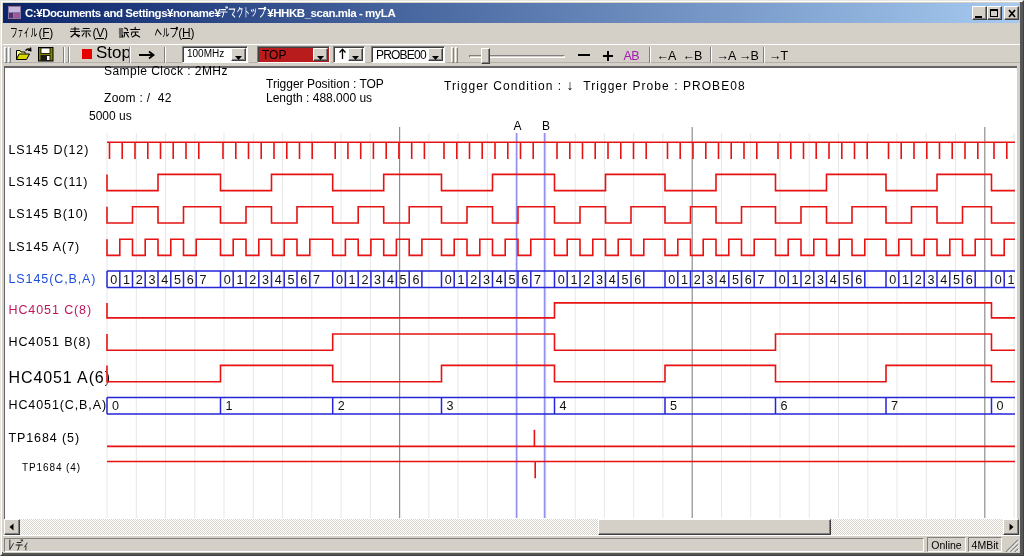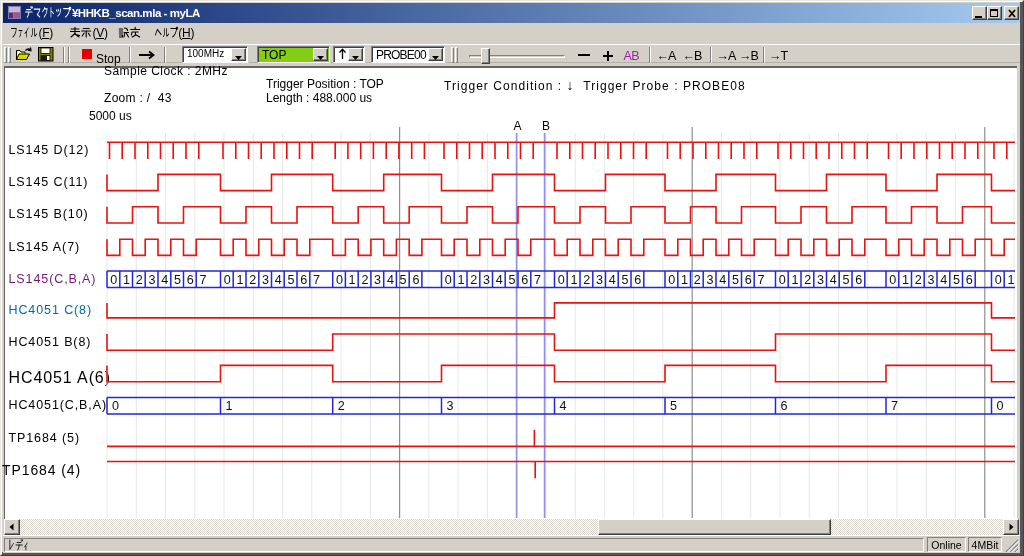--- a/index.html
+++ b/index.html
@@ -13,21 +13,21 @@
 <div class="ab" style="left:0;top:0;width:1024px;height:556px;border:1px solid #d4d0c8;border-top-color:#e8e6e0;border-left-color:#e8e6e0;border-right-color:#404040;border-bottom-color:#404040"></div>
 <div class="ab" style="left:1px;top:1px;width:1022px;height:554px;border:1px solid #fff;border-right-color:#606060;border-bottom-color:#606060"></div>
 <div class="ab" style="left:1020px;top:2px;width:3px;height:552px;background:#565656"></div>
 <div class="ab" style="left:2px;top:552px;width:1021px;height:3px;background:#565656"></div>
 <div class="ab" style="left:3px;top:3px;width:1017px;height:20px;background:linear-gradient(to right,#0a246a,#a6caf0)"></div>
 <div class="ab" style="left:7px;top:5px;width:15px;height:15px;background:#8878a8;border:1px solid #302040">
     <div class="ab" style="left:1px;top:1px;width:11px;height:5px;background:#c8b8dc"></div>
     <div class="ab" style="left:1px;top:7px;width:4px;height:5px;background:#503070"></div>
     <div class="ab" style="left:6px;top:7px;width:6px;height:5px;background:#9a5a9a"></div>
   </div>
-<div class="ab" style="left:25px;top:5px;height:15px;display:flex;align-items:center;color:#fff;font-size:11.5px;font-weight:bold;letter-spacing:-0.45px;white-space:pre"><span style="position:relative;top:1px"><svg width="46.9" height="11" viewBox="0 0 46.9 11" style="overflow:visible" xmlns="http://www.w3.org/2000/svg">
+<div class="ab" style="left:25px;top:5px;height:15px;display:flex;align-items:center;color:#fff;font-size:11.5px;font-weight:bold;letter-spacing:-0.45px;white-space:pre"><span>C:¥Documents and Settings¥noname¥</span><span style="position:relative;top:1px"><svg width="46.9" height="11" viewBox="0 0 46.9 11" style="overflow:visible" xmlns="http://www.w3.org/2000/svg">
         <g stroke="#fff" stroke-width="1.25" fill="none" stroke-linecap="round">
           <g transform="translate(0.00,0) scale(0.750,1)">
             <path d="M2,2.5 H7.5 M0.5,5 H9.5 M5,5 Q5,8 3,10"></path>
             <path d="M7.6,0 L8.4,1.2 M9.2,-0.4 L10,0.8"></path>
           </g>
           <g transform="translate(8.70,0) scale(0.720,1)">
             <path d="M0.5,2 H8.5 Q8,5 5,7.5 M5,7.5 L8.5,10"></path>
           </g>
           <g transform="translate(17.10,0) scale(0.600,1)">
             <path d="M4.5,0.5 Q3.5,2.5 1,4.5 M3.5,1.8 H8.5 Q8.5,6 3.5,10"></path>
@@ -128,33 +128,33 @@
   </svg>
 <svg class="ab" style="left:38px;top:47px" width="16" height="15" viewBox="0 0 16 15">
 <rect x="0.5" y="0.5" width="14.5" height="13.5" fill="#808000" stroke="#000" stroke-width="1"></rect>
 <rect x="3" y="1" width="9" height="5.5" fill="#fff" stroke="#000" stroke-width="0.8"></rect>
 <rect x="2.5" y="8" width="10" height="6" fill="#1a1a1a"></rect>
 <rect x="9" y="9" width="2.5" height="4" fill="#fff"></rect>
   </svg>
 <div class="ab sep" style="left:63px;top:47px"></div>
 <div class="ab sep" style="left:67.5px;top:47px"></div>
 <div class="ab" style="left:82px;top:49px;width:10px;height:10px;background:#e80000"></div>
-<div class="ab t12" style="left:96px;top:52px;font-size:12px">Stop</div>
+<div class="ab t12" style="left:96px;top:43px;font-size:17px">Stop</div>
 <div class="ab sep" style="left:129px;top:47px"></div>
 <svg class="ab" style="left:139px;top:50px" width="18" height="10">
     <path d="M0,5 H14 M10,1.5 L14.5,5 L10,8.5" stroke="#000" stroke-width="1.8" fill="none"></path>
   </svg>
 <div class="ab sep" style="left:164px;top:47px"></div>
 <div class="ab" style="left:182px;top:45.5px;width:66px;height:17px;background:#fff;border:1px solid #808080;border-right-color:#fff;border-bottom-color:#fff;box-shadow:inset 1px 1px 0 #404040, 1px 1px 0 #d4d0c8">
     <div class="ab" style="left:4px;top:1.5px;font-size:10px;white-space:pre">100MHz</div>
     <div class="ab raised" style="right:1px;top:1px;width:15px;height:13px"><svg width="13" height="11">
         <path d="M3,4 h7 l-3.5,4 z" fill="#000"></path>
       </svg></div>
   </div>
-<div class="ab" style="left:257px;top:45.5px;width:73px;height:17px;background:#84cc16;border:1px solid #808080;border-right-color:#fff;border-bottom-color:#fff;box-shadow:inset 1px 1px 0 #404040, 1px 1px 0 #d4d0c8">
+<div class="ab" style="left:257px;top:45.5px;width:73px;height:17px;background:#b91c1c;border:1px solid #808080;border-right-color:#fff;border-bottom-color:#fff;box-shadow:inset 1px 1px 0 #404040, 1px 1px 0 #d4d0c8">
     <div class="ab" style="left:4px;top:1.5px;font-size:12px;white-space:pre">TOP</div>
     <div class="ab raised" style="right:1px;top:1px;width:15px;height:13px"><svg width="13" height="11">
         <path d="M3,4 h7 l-3.5,4 z" fill="#000"></path>
       </svg></div>
   </div>
 <div class="ab" style="left:333px;top:45.5px;width:31.5px;height:17px;background:#fff;border:1px solid #808080;border-right-color:#fff;border-bottom-color:#fff;box-shadow:inset 1px 1px 0 #404040, 1px 1px 0 #d4d0c8">
     <div class="ab" style="left:4px;top:1.5px;font-size:12px;white-space:pre"><svg width="10" height="12" style="overflow:visible">
         <path d="M4.5,11 V2 M1.5,4.5 L4.5,1.2 L7.5,4.5" stroke="#000" stroke-width="1.3" fill="none"></path>
       </svg></div>
     <div class="ab raised" style="right:1px;top:1px;width:15px;height:13px"><svg width="13" height="11">
@@ -181,36 +181,36 @@
 <div class="ab" style="left:682.5px;top:48.5px;font-size:12.5px;color:#000;letter-spacing:-1px;white-space:pre">←B</div>
 <div class="ab" style="left:716.5px;top:48.5px;font-size:12.5px;color:#000;letter-spacing:-1px;white-space:pre">→A</div>
 <div class="ab" style="left:739px;top:48.5px;font-size:12.5px;color:#000;letter-spacing:-1px;white-space:pre">→B</div>
 <div class="ab" style="left:769px;top:48.5px;font-size:12.5px;color:#000;letter-spacing:-1px;white-space:pre">→T</div>
 <div class="ab sep" style="left:709.5px;top:47px"></div>
 <div class="ab sep" style="left:763px;top:47px"></div>
 <div class="ab" style="left:4px;top:66px;width:1013px;height:470px;background:#fff;border-top:2px solid #646464;border-left:1.5px solid #646464"></div>
 <div class="ab t12" style="left:104px;top:64px;letter-spacing:0.45px">Sample Clock : 2MHz</div>
 <div class="ab t12" style="left:266px;top:77px">Trigger Position : TOP</div>
 <div class="ab t12" style="left:444px;top:77px;letter-spacing:1.05px">Trigger Condition : <span style="font-size:14px">↓</span>  Trigger Probe : PROBE08</div>
-<div class="ab t12" style="left:104px;top:91px;letter-spacing:0.3px">Zoom : /  43</div>
+<div class="ab t12" style="left:104px;top:91px;letter-spacing:0.3px">Zoom : /  42</div>
 <div class="ab t12" style="left:266px;top:91px">Length : 488.000 us</div>
 <div class="ab t12" style="left:89px;top:109px">5000 us</div>
 <div class="ab t12" style="left:513.5px;top:119px">A</div>
 <div class="ab t12" style="left:542px;top:119px">B</div>
 <div class="ab" style="left:8.5px;top:143.2px;font-size:12.5px;letter-spacing:0.9px;color:#000;white-space:pre">LS145 D(12)</div>
 <div class="ab" style="left:8.5px;top:175px;font-size:12.5px;letter-spacing:0.9px;color:#000;white-space:pre">LS145 C(11)</div>
 <div class="ab" style="left:8.5px;top:207.4px;font-size:12.5px;letter-spacing:0.9px;color:#000;white-space:pre">LS145 B(10)</div>
 <div class="ab" style="left:8.5px;top:239.8px;font-size:12.5px;letter-spacing:0.9px;color:#000;white-space:pre">LS145 A(7)</div>
-<div class="ab" style="left:8.5px;top:271.7px;font-size:12.5px;letter-spacing:0.9px;color:#701a75;white-space:pre">LS145(C,B,A)</div>
-<div class="ab" style="left:8.5px;top:302.9px;font-size:12.5px;letter-spacing:0.9px;color:#0369a1;white-space:pre">HC4051 C(8)</div>
+<div class="ab" style="left:8.5px;top:271.7px;font-size:12.5px;letter-spacing:0.9px;color:#1d4ed8;white-space:pre">LS145(C,B,A)</div>
+<div class="ab" style="left:8.5px;top:302.9px;font-size:12.5px;letter-spacing:0.9px;color:#be185d;white-space:pre">HC4051 C(8)</div>
 <div class="ab" style="left:8.5px;top:334.7px;font-size:12.5px;letter-spacing:0.9px;color:#000;white-space:pre">HC4051 B(8)</div>
 <div class="ab" style="left:8.5px;top:369px;font-size:16px;letter-spacing:0.9px;color:#000;white-space:pre">HC4051 A(6)</div>
 <div class="ab" style="left:8.5px;top:398.2px;font-size:12.5px;letter-spacing:0.9px;color:#000;white-space:pre">HC4051(C,B,A)</div>
 <div class="ab" style="left:8.5px;top:430.6px;font-size:12.5px;letter-spacing:0.9px;color:#000;white-space:pre">TP1684 (5)</div>
-<div class="ab" style="left:2px;top:462.4px;font-size:14px;letter-spacing:0.9px;color:#000;white-space:pre">TP1684 (4)</div>
+<div class="ab" style="left:22px;top:462.4px;font-size:10px;letter-spacing:0.9px;color:#000;white-space:pre">TP1684 (4)</div>
 <svg width="1024" height="556" viewBox="0 0 1024 556" style="position:absolute;left:0;top:0" xmlns="http://www.w3.org/2000/svg" font-family="Liberation Sans, sans-serif">
     <path d="M107 133V518 M136.3 133V518 M165.5 133V518 M194.8 133V518 M224 133V518 M253.3 133V518 M282.6 133V518 M311.8 133V518 M341.1 133V518 M370.3 133V518 M428.9 133V518 M458.1 133V518 M487.4 133V518 M516.6 133V518 M545.9 133V518 M575.2 133V518 M604.4 133V518 M633.7 133V518 M662.9 133V518 M721.5 133V518 M750.7 133V518 M780 133V518 M809.2 133V518 M838.5 133V518 M867.8 133V518 M897 133V518 M926.3 133V518 M955.5 133V518 M1014.1 133V518" stroke="#e7e7e7" stroke-width="1" fill="none"></path>
 <path d="M399.6 127V518 M692.2 127V518 M984.8 127V518" stroke="#8e8e8e" stroke-width="1.2" fill="none"></path>
 <path d="M516.6 133V518 M544.6 133V518" stroke="#9090e8" stroke-width="1.7" fill="none"></path>
 <path d="M107 142.3 H1015 M109.5 142.3V159 M122.2 142.3V159 M135 142.3V159 M147.8 142.3V159 M160.5 142.3V159 M173.2 142.3V159 M186 142.3V159 M198.8 142.3V159 M223 142.3V159 M235.8 142.3V159 M248.5 142.3V159 M261.2 142.3V159 M274 142.3V159 M286.8 142.3V159 M299.5 142.3V159 M312.2 142.3V159 M335.2 142.3V159 M347.9 142.3V159 M360.7 142.3V159 M373.4 142.3V159 M386.2 142.3V159 M398.9 142.3V159 M411.7 142.3V159 M424.4 142.3V159 M444 142.3V159 M456.8 142.3V159 M469.5 142.3V159 M482.2 142.3V159 M495 142.3V159 M507.8 142.3V159 M520.5 142.3V159 M533.2 142.3V159 M557 142.3V159 M569.8 142.3V159 M582.5 142.3V159 M595.2 142.3V159 M608 142.3V159 M620.8 142.3V159 M633.5 142.3V159 M646.2 142.3V159 M667.5 142.3V159 M680.2 142.3V159 M693 142.3V159 M705.8 142.3V159 M718.5 142.3V159 M731.2 142.3V159 M744 142.3V159 M756.8 142.3V159 M778 142.3V159 M790.8 142.3V159 M803.5 142.3V159 M816.2 142.3V159 M829 142.3V159 M841.8 142.3V159 M854.5 142.3V159 M867.2 142.3V159 M888.5 142.3V159 M901.2 142.3V159 M914 142.3V159 M926.8 142.3V159 M939.5 142.3V159 M952.2 142.3V159 M965 142.3V159 M977.8 142.3V159 M994 142.3V159 M1006.8 142.3V159" stroke="#e81212" stroke-width="1.6" fill="none"></path>
 <path d="M107 174.4 V190.6 H158 V174.4 H220.5 V190.6 H271.5 V174.4 H332.7 V190.6 H383.7 V174.4 H441.5 V190.6 H492.5 V174.4 H554.5 V190.6 H605.5 V174.4 H665 V190.6 H716 V174.4 H775.5 V190.6 H826.5 V174.4 H886 V190.6 H937 V174.4 H991.5 V190.6 H1015" stroke="#e81212" stroke-width="1.6" fill="none"></path>
 <path d="M107 206.8 V223 H132.5 V206.8 H158 V223 H183.5 V206.8 H220.5 V223 H246 V206.8 H271.5 V223 H297 V206.8 H332.7 V223 H358.2 V206.8 H383.7 V223 H409.2 V206.8 H441.5 V223 H467 V206.8 H492.5 V223 H518 V206.8 H554.5 V223 H580 V206.8 H605.5 V223 H631 V206.8 H665 V223 H690.5 V206.8 H716 V223 H741.5 V206.8 H775.5 V223 H801 V206.8 H826.5 V223 H852 V206.8 H886 V223 H911.5 V206.8 H937 V223 H962.5 V206.8 H991.5 V223 H1015" stroke="#e81212" stroke-width="1.6" fill="none"></path>
 <path d="M107 239.2 V255.4 H119.8 V239.2 H132.5 V255.4 H145.2 V239.2 H158 V255.4 H170.8 V239.2 H183.5 V255.4 H196.2 V239.2 H220.5 V255.4 H233.2 V239.2 H246 V255.4 H258.8 V239.2 H271.5 V255.4 H284.2 V239.2 H297 V255.4 H309.8 V239.2 H332.7 V255.4 H345.4 V239.2 H358.2 V255.4 H370.9 V239.2 H383.7 V255.4 H396.4 V239.2 H409.2 V255.4 H421.9 V239.2 H441.5 V255.4 H454.2 V239.2 H467 V255.4 H479.8 V239.2 H492.5 V255.4 H505.2 V239.2 H518 V255.4 H530.8 V239.2 H554.5 V255.4 H567.2 V239.2 H580 V255.4 H592.8 V239.2 H605.5 V255.4 H618.2 V239.2 H631 V255.4 H643.8 V239.2 H665 V255.4 H677.8 V239.2 H690.5 V255.4 H703.2 V239.2 H716 V255.4 H728.8 V239.2 H741.5 V255.4 H754.2 V239.2 H775.5 V255.4 H788.2 V239.2 H801 V255.4 H813.8 V239.2 H826.5 V255.4 H839.2 V239.2 H852 V255.4 H864.8 V239.2 H886 V255.4 H898.8 V239.2 H911.5 V255.4 H924.2 V239.2 H937 V255.4 H949.8 V239.2 H962.5 V255.4 H975.2 V239.2 H991.5 V255.4 H1004.2 V239.2 H1015" stroke="#e81212" stroke-width="1.6" fill="none"></path>
 <path d="M107 271H1015 M107 287.4H1015 M107 271V287.4 M119.8 271V287.4 M132.5 271V287.4 M145.2 271V287.4 M158 271V287.4 M170.8 271V287.4 M183.5 271V287.4 M196.2 271V287.4 M220.5 271V287.4 M233.2 271V287.4 M246 271V287.4 M258.8 271V287.4 M271.5 271V287.4 M284.2 271V287.4 M297 271V287.4 M309.8 271V287.4 M332.7 271V287.4 M345.4 271V287.4 M358.2 271V287.4 M370.9 271V287.4 M383.7 271V287.4 M396.4 271V287.4 M409.2 271V287.4 M421.9 271V287.4 M441.5 271V287.4 M454.2 271V287.4 M467 271V287.4 M479.8 271V287.4 M492.5 271V287.4 M505.2 271V287.4 M518 271V287.4 M530.8 271V287.4 M554.5 271V287.4 M567.2 271V287.4 M580 271V287.4 M592.8 271V287.4 M605.5 271V287.4 M618.2 271V287.4 M631 271V287.4 M643.8 271V287.4 M665 271V287.4 M677.8 271V287.4 M690.5 271V287.4 M703.2 271V287.4 M716 271V287.4 M728.8 271V287.4 M741.5 271V287.4 M754.2 271V287.4 M775.5 271V287.4 M788.2 271V287.4 M801 271V287.4 M813.8 271V287.4 M826.5 271V287.4 M839.2 271V287.4 M852 271V287.4 M864.8 271V287.4 M886 271V287.4 M898.8 271V287.4 M911.5 271V287.4 M924.2 271V287.4 M937 271V287.4 M949.8 271V287.4 M962.5 271V287.4 M975.2 271V287.4 M991.5 271V287.4 M1004.2 271V287.4" stroke="#2626d9" stroke-width="1.5" fill="none"></path>
 <g font-size="12.6" fill="#111">

